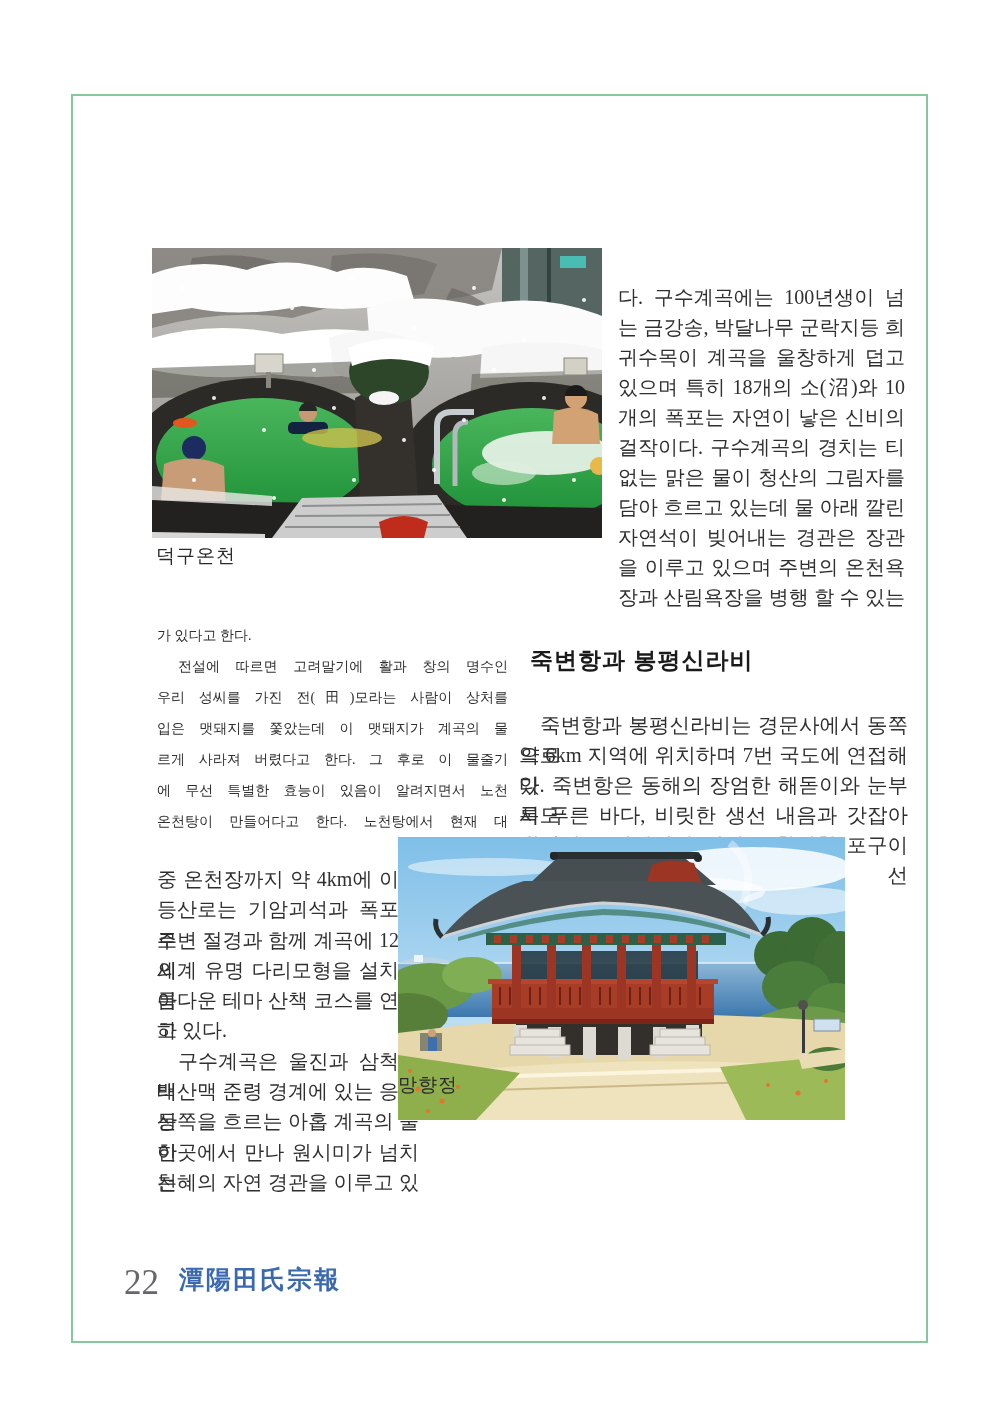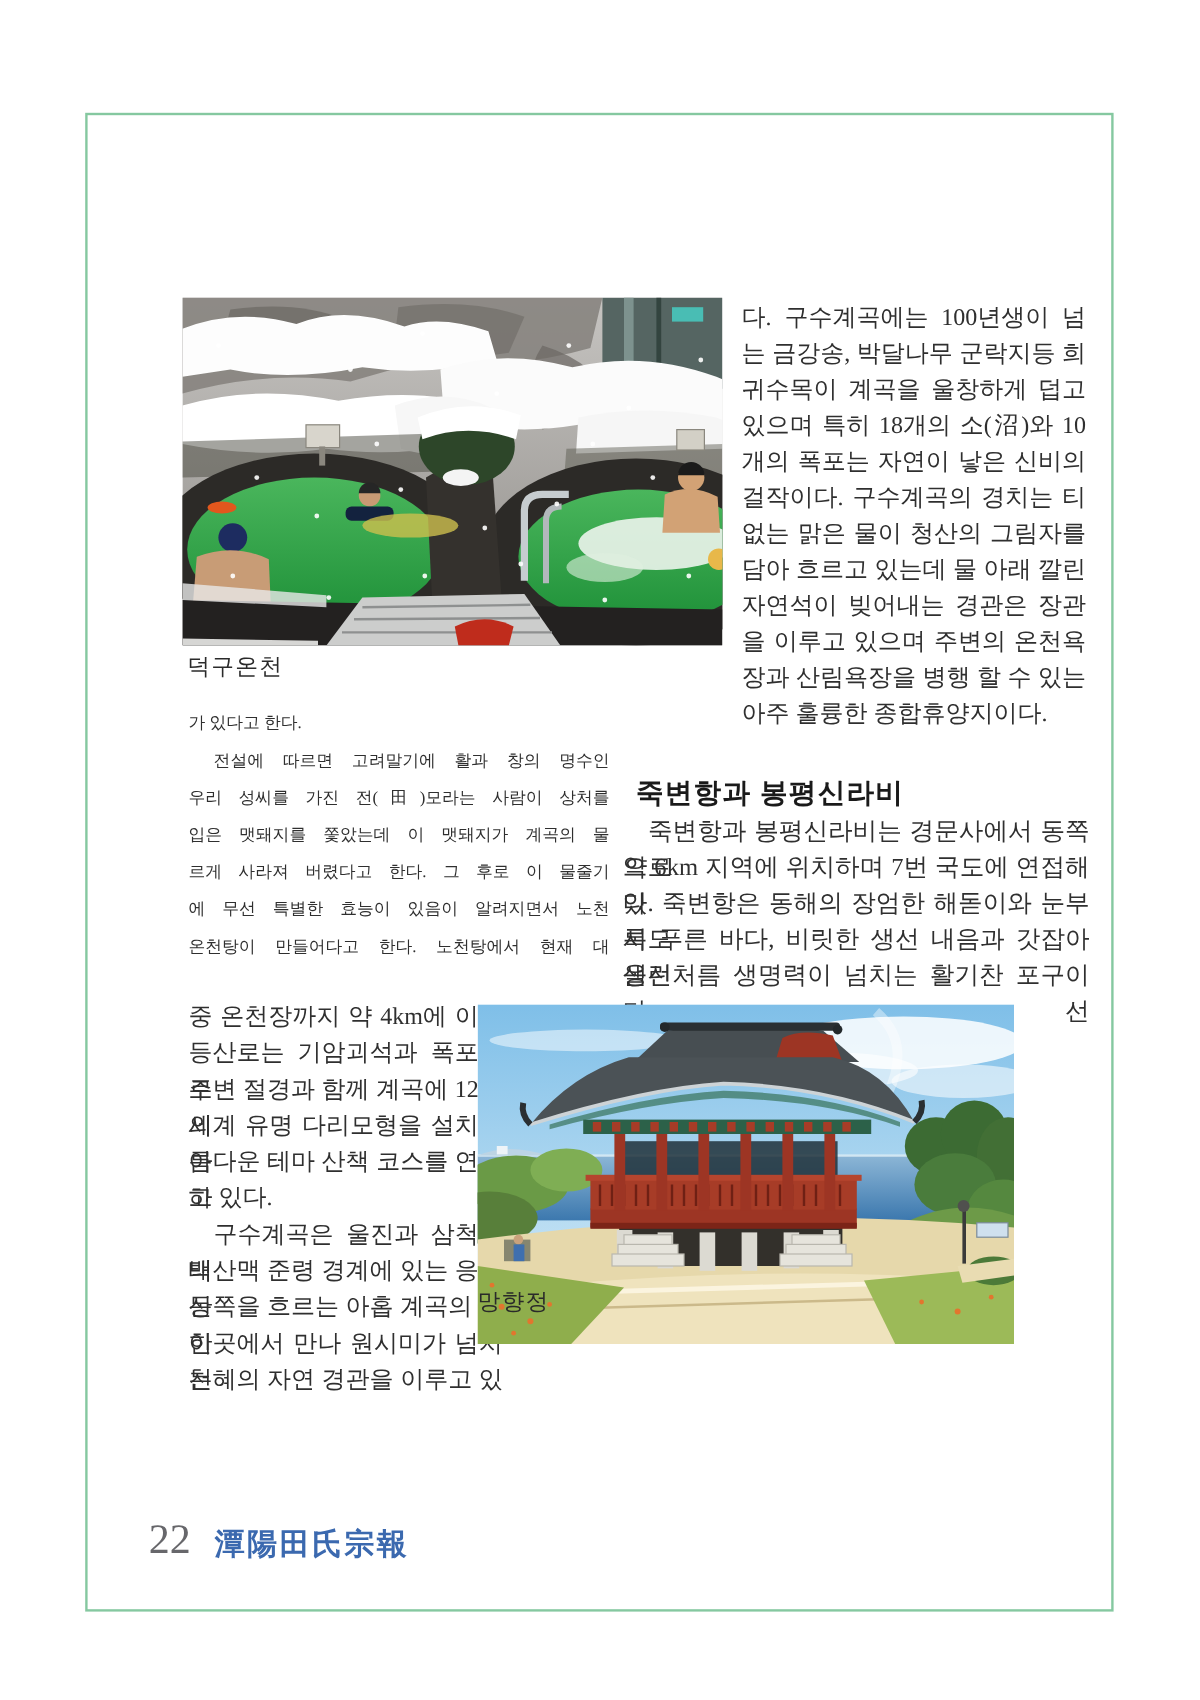--- a/index.html
+++ b/index.html
@@ -19,40 +19,40 @@
   .photo svg { display:block; }
   .photo1 { left:152px; top:248px; width:450px; height:290px; }
   .photo2 { left:398px; top:837px; width:447px; height:283px; }
   .caption {
     position:absolute;
     font-family:"Liberation Sans", sans-serif;
     font-size:19px; color:#2a2a2a; letter-spacing:1px;
   }
   .cap1 { left:156px; top:543px; }
   .cap2 { left:398px; top:1072px;text-align:center; }
-  .col { position:absolute; }
+  .col { position:absolute;margin-top:32px; }
   .bl { display:block; white-space:nowrap; }
   .j  { white-space:normal; text-align:justify; text-align-last:justify; }
   .ind{ text-indent:21px; }
   .rt  { left:618px; top:250px; width:287px; font-size:20px; }
   .rt .bl { height:30px; line-height:30px; }
   .lw  { left:157px; top:588px; width:351px; font-size:14px; }
   .lw .bl { height:31px; line-height:31px; }
   .ln  { left:157px; top:832px; width:262px; font-size:20px; }
   .ln .bl { height:30.3px; line-height:30.3px; }
   .heading {
     position:absolute; left:530px; top:645px;
     font-family:"Liberation Sans", sans-serif;
     font-weight:bold; font-size:23px; color:#1a1a1a; letter-spacing:1px;
   }
   .sec { left:519px; top:678px; width:389px; font-size:20.5px; }
   .sec .bl { height:30px; line-height:30px; }
   .footer {
     position:absolute; left:124px; top:1263px;
-    display:flex; align-items:flex-end; gap:20px;
+    display:flex; align-items:flex-start; gap:20px;
   }
   .pagenum {
     font-family:"Liberation Serif", serif;
     font-size:35px; color:#67676b;
   }
   .journal {
     font-family:Liberation Sans, sans-serif;
     font-weight:bold; font-size:25px; color:#3b69af; letter-spacing:2px;
   }
 </style>
@@ -174,21 +174,20 @@
     <div class="bl j">는 금강송, 박달나무 군락지등 희</div>
     <div class="bl j">귀수목이 계곡을 울창하게 덥고</div>
     <div class="bl j">있으며 특히 18개의 소(沼)와 10</div>
     <div class="bl j">개의 폭포는 자연이 낳은 신비의</div>
     <div class="bl j">걸작이다. 구수계곡의 경치는 티</div>
     <div class="bl j">없는 맑은 물이 청산의 그림자를</div>
     <div class="bl j">담아 흐르고 있는데 물 아래 깔린</div>
     <div class="bl j">자연석이 빚어내는 경관은 장관</div>
     <div class="bl j">을 이루고 있으며 주변의 온천욕</div>
     <div class="bl j">장과 산림욕장을 병행 할 수 있는</div>
-    <div class="bl">아주 훌륭한 종합휴양지이다.</div>
   </div>
 
   <div class="col lw">
     <div class="bl">가 있다고 한다.</div>
     <div class="bl j ind">전설에 따르면 고려말기에 활과 창의 명수인</div>
     <div class="bl j">우리 성씨를 가진 전(田)모라는 사람이 상처를</div>
     <div class="bl j">입은 맷돼지를 쫓았는데 이 맷돼지가 계곡의 물</div>
     <div class="bl j">르게 사라져 버렸다고 한다. 그 후로 이 물줄기</div>
     <div class="bl j">에 무선 특별한 효능이 있음이 알려지면서 노천</div>
     <div class="bl j">온천탕이 만들어다고 한다. 노천탕에서 현재 대</div>

